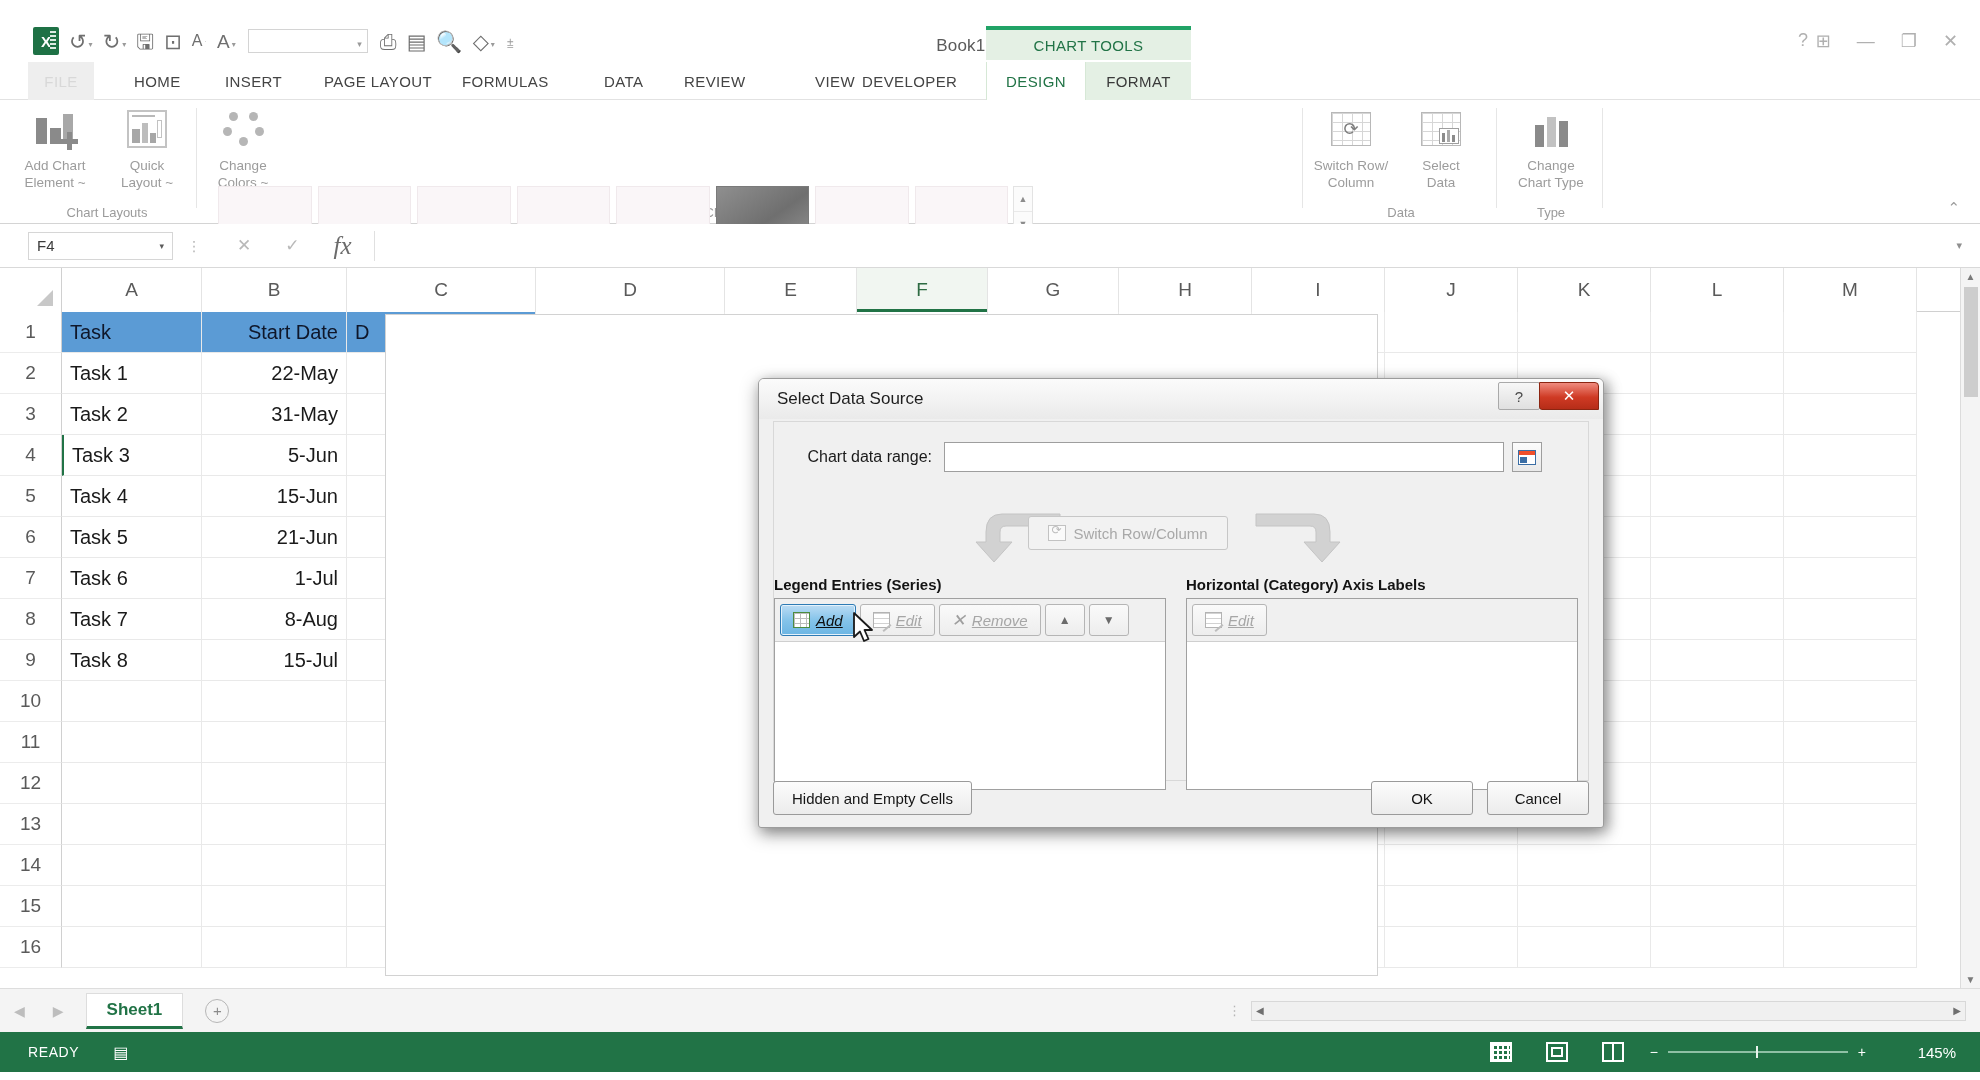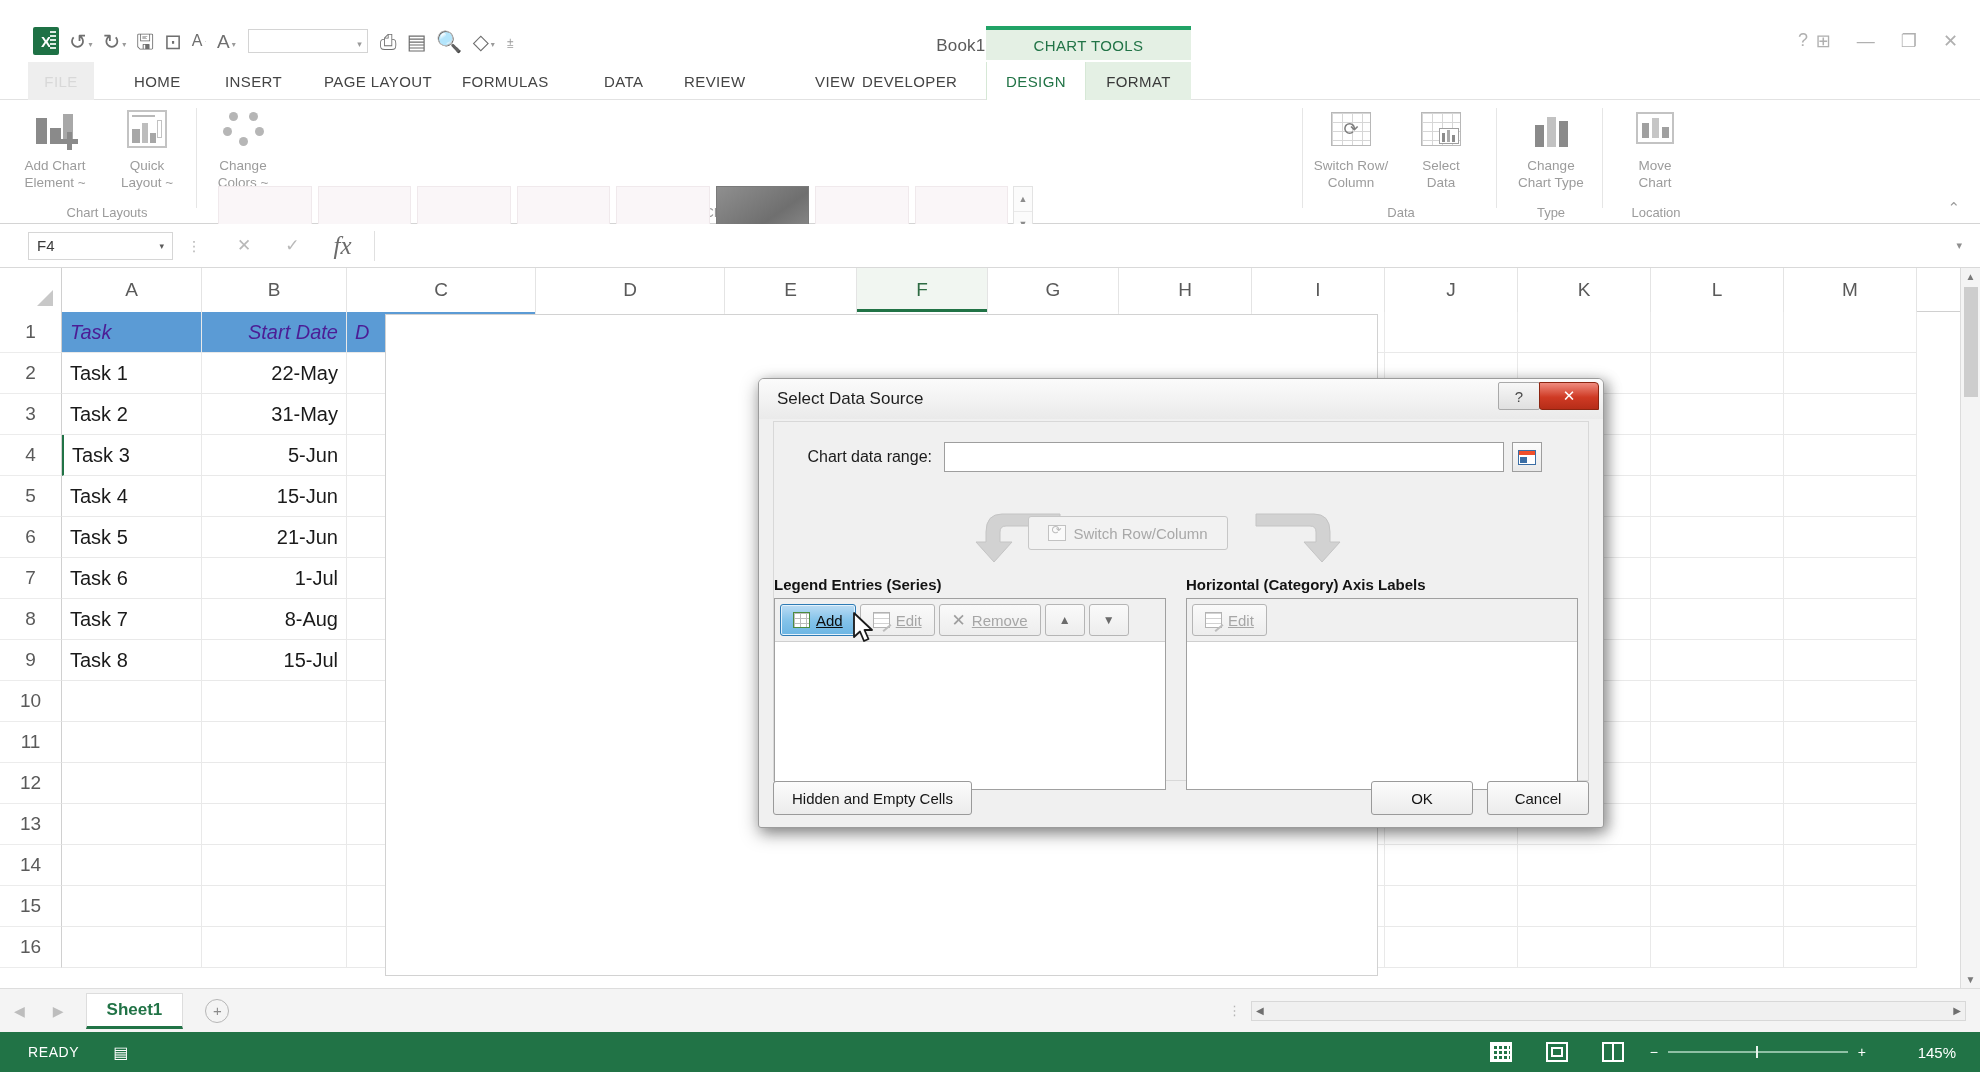--- a/index.html
+++ b/index.html
@@ -213,21 +213,21 @@
   .rh {
     width: 62px; display: flex; align-items: center; justify-content: center;
     font-size: 19px; color: #5a5a5a; border-right: 1px solid #d0d0d0;
     border-bottom: 1px solid #ececec; background: #fff;
   }
   .cell {
     display: flex; align-items: center; font-size: 20px; color: #1a1a1a;
     border-right: 1px solid #e9e9e9; border-bottom: 1px solid #e9e9e9;
     padding: 0 8px; background: #fff; white-space: nowrap; overflow: hidden;
   }
-  .cell.hdr { background: #5b9bd5; color: #4c1d95; font-weight: normal; font-style: italic; }
+  .cell.hdr { background: #5b9bd5; color: #0f172a; font-weight: normal; }
   .cell.num { justify-content: flex-end; }
   .cell.actv { border-left: 2px solid #217346; }
 
   .chartobj {
     position: absolute; left: 385px; top: 46px; width: 993px; height: 662px;
     border: 1px solid #d2d2d2; background: #ffffff;
   }
 
   
   .vscroll {
@@ -375,21 +375,21 @@
   .panes { position: absolute; left: 0; top: 154px; width: 100%; height: 200px; }
   .pane { position: absolute; top: 0; }
   .pane.left { left: 0; width: 392px; }
   .pane.right { left: 412px; width: 392px; }
   .pane-label { font-size: 15px; color: #131313; font-weight: bold; margin-bottom: 5px; }
   .pane-box {
     border: 1px solid #a0a0a0; background: #ffffff; height: 192px; position: relative;
   }
   .btnrow {
     display: flex; align-items: flex-end; gap: 4px; padding: 5px 5px 5px 5px;
-    background: #f0f0f0; border-bottom: 1px solid #cfcfcf;
+    background: #f0f0f0; border-bottom: 1px solid #cfcfcf; font-style: italic;
   }
   .dbtn {
     height: 32px; border: 1px solid #b5b5b5; border-radius: 3px;
     background: linear-gradient(to bottom,#fafafa,#ededed);
     display: flex; align-items: center; justify-content: center; gap: 6px;
     font-size: 15px; color: #a6a6a6; padding: 0 12px; position: relative;
   }
   .dbtn.primary {
     background: linear-gradient(to bottom,#bcdcf4,#85c4ea 50%,#6bb5e3);
     border-color: #2e7bb5; color: #0d0d0d;
@@ -615,33 +615,20 @@
             <div style="position:absolute;left:16px;bottom:0;width:9px;height:30px;background:#c2c2c2"></div>
             <div style="position:absolute;left:28px;bottom:0;width:9px;height:26px;background:#8a8a8a"></div>
           </div>
         </div>
         <div class="lbl"><span>Change</span><br><span>Chart Type</span></div>
       </div>
       <div class="glabel">Type</div>
     </div>
     <div class="rsep" style="left:1602px"></div>
 
-    <div class="rgroup" style="left:1606px;width:100px">
-      <div class="rbtn" style="left:6px">
-        <div class="ico">
-          <div class="ico-frame" style="margin:4px auto 0;width:38px;height:32px">
-            <div style="position:absolute;left:4px;bottom:4px;width:7px;height:15px;background:#a0a0a0"></div>
-            <div style="position:absolute;left:14px;bottom:4px;width:7px;height:20px;background:#c6c6c6"></div>
-            <div style="position:absolute;left:24px;bottom:4px;width:7px;height:11px;background:#a0a0a0"></div>
-          </div>
-        </div>
-        <div class="lbl"><span>Move</span><br><span>Chart</span></div>
-      </div>
-      <div class="glabel">Location</div>
-    </div>
 
     <div class="ribbon-collapse">⌃</div>
   </div>
 
   <div class="fbar">
     <div class="namebox">
       <span>F4</span>
       <span class="caret">▾</span>
     </div>
     <span class="fb-dots">⋮</span>

